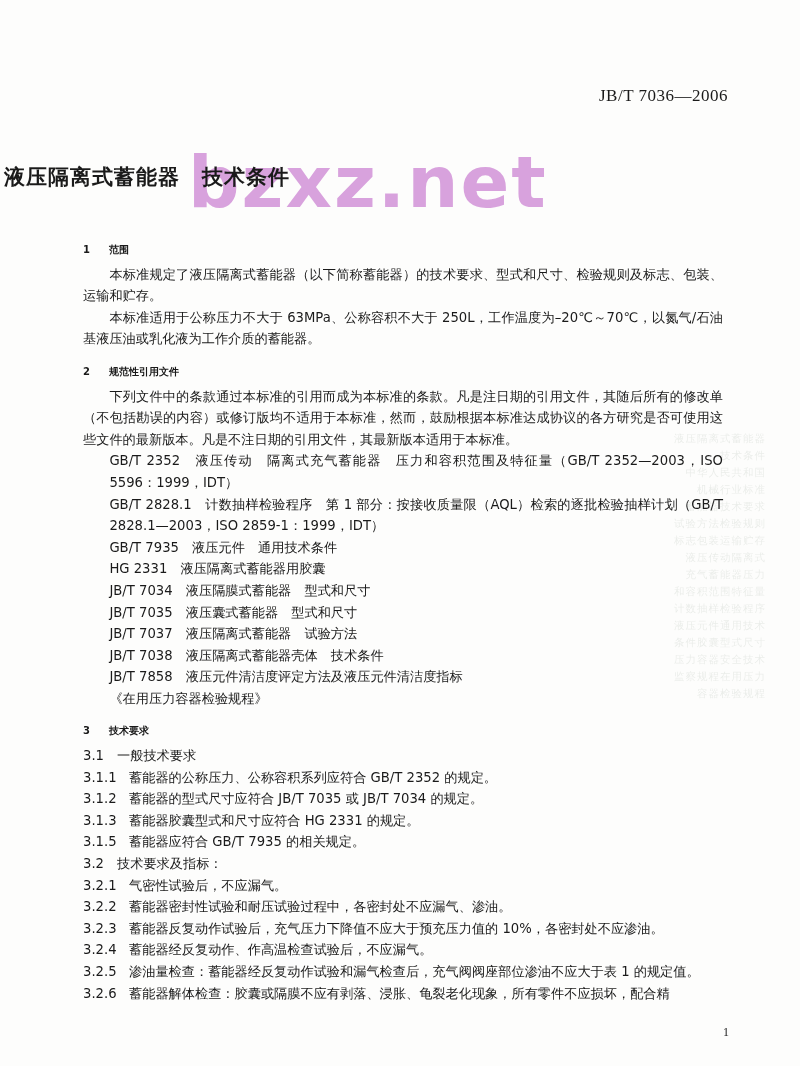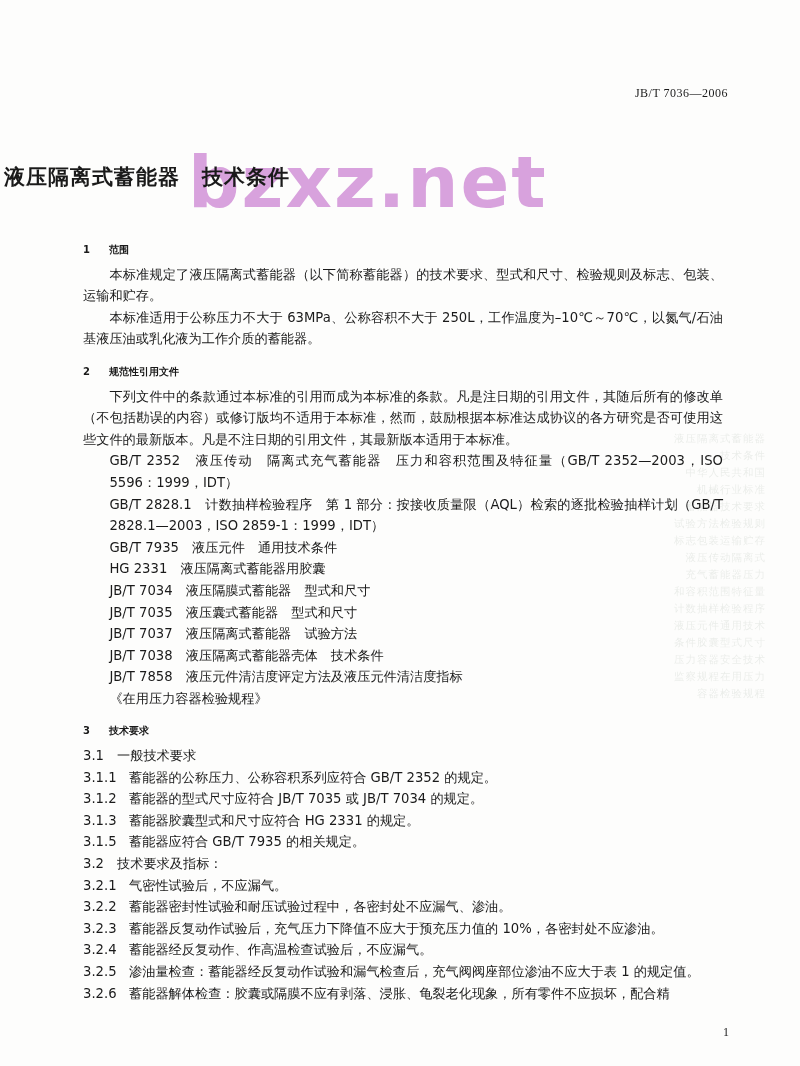--- a/index.html
+++ b/index.html
@@ -41,21 +41,21 @@
     color: #a21caf;
     opacity: 0.40;
     letter-spacing: 2px;
     font-family: "DejaVu Sans", "Liberation Sans", sans-serif;
     pointer-events: none;
   }
   .std-no {
     position: absolute;
     right: 72px;
     top: 86px;
-    font-size: 12px;
+    font-size: 17px;
     letter-spacing: 0.5px;
     font-family: "Liberation Serif", serif;
   }
   .doc-title {
     position: absolute;
     left: 4px;
     right: 0;
     top: 163px;
     text-align: left;
     font-size: 21px;
@@ -136,21 +136,21 @@
   <div class="doc-title">
     <span>液压隔离式蓄能器</span><span class="gap"></span><span>技术条件</span>
   </div>
 
   <div class="body">
 
     <div class="sec-h">
       <span class="n">1</span><span>范围</span>
     </div>
     <p class="para">本标准规定了液压隔离式蓄能器（以下简称蓄能器）的技术要求、型式和尺寸、检验规则及标志、包装、运输和贮存。</p>
-    <p class="para">本标准适用于公称压力不大于 63MPa、公称容积不大于 250L，工作温度为–10℃～70℃，以氮气/石油基液压油或乳化液为工作介质的蓄能器。</p>
+    <p class="para">本标准适用于公称压力不大于 63MPa、公称容积不大于 250L，工作温度为–20℃～70℃，以氮气/石油基液压油或乳化液为工作介质的蓄能器。</p>
 
     <div class="sec-h">
       <span class="n">2</span><span>规范性引用文件</span>
     </div>
     <p class="para">下列文件中的条款通过本标准的引用而成为本标准的条款。凡是注日期的引用文件，其随后所有的修改单（不包括勘误的内容）或修订版均不适用于本标准，然而，鼓励根据本标准达成协议的各方研究是否可使用这些文件的最新版本。凡是不注日期的引用文件，其最新版本适用于本标准。</p>
 
     <p class="ref">GB/T 2352　液压传动　隔离式充气蓄能器　压力和容积范围及特征量（GB/T 2352—2003，ISO 5596：1999，IDT）</p>
     <p class="ref">GB/T 2828.1　计数抽样检验程序　第 1 部分：按接收质量限（AQL）检索的逐批检验抽样计划（GB/T 2828.1—2003，ISO 2859-1：1999，IDT）</p>
     <p class="ref">GB/T 7935　液压元件　通用技术条件</p>
     <p class="ref">HG 2331　液压隔离式蓄能器用胶囊</p>

